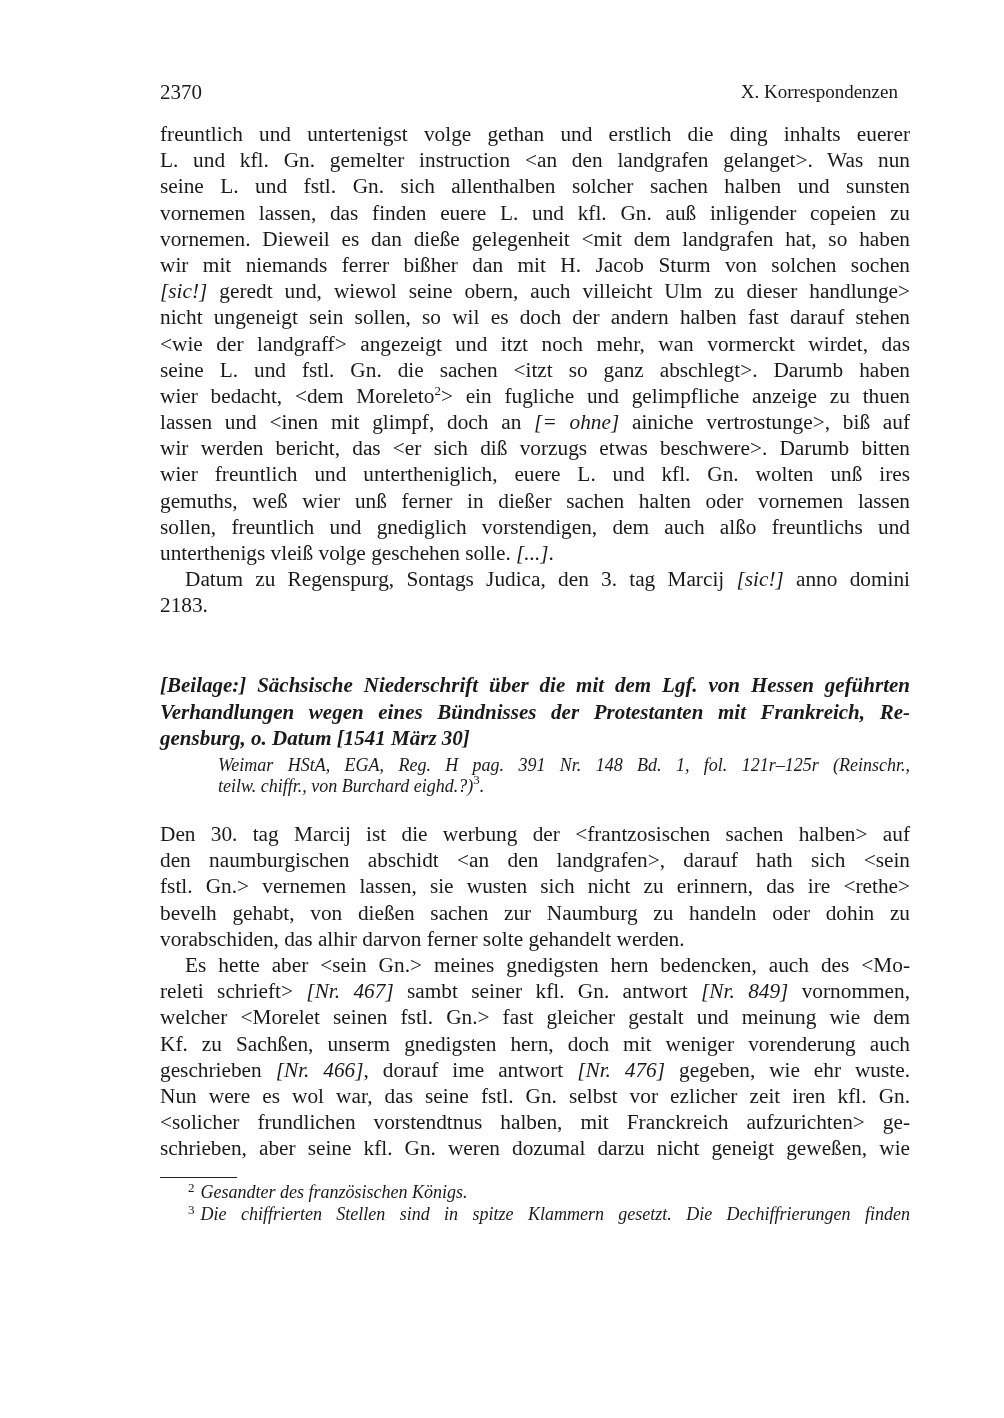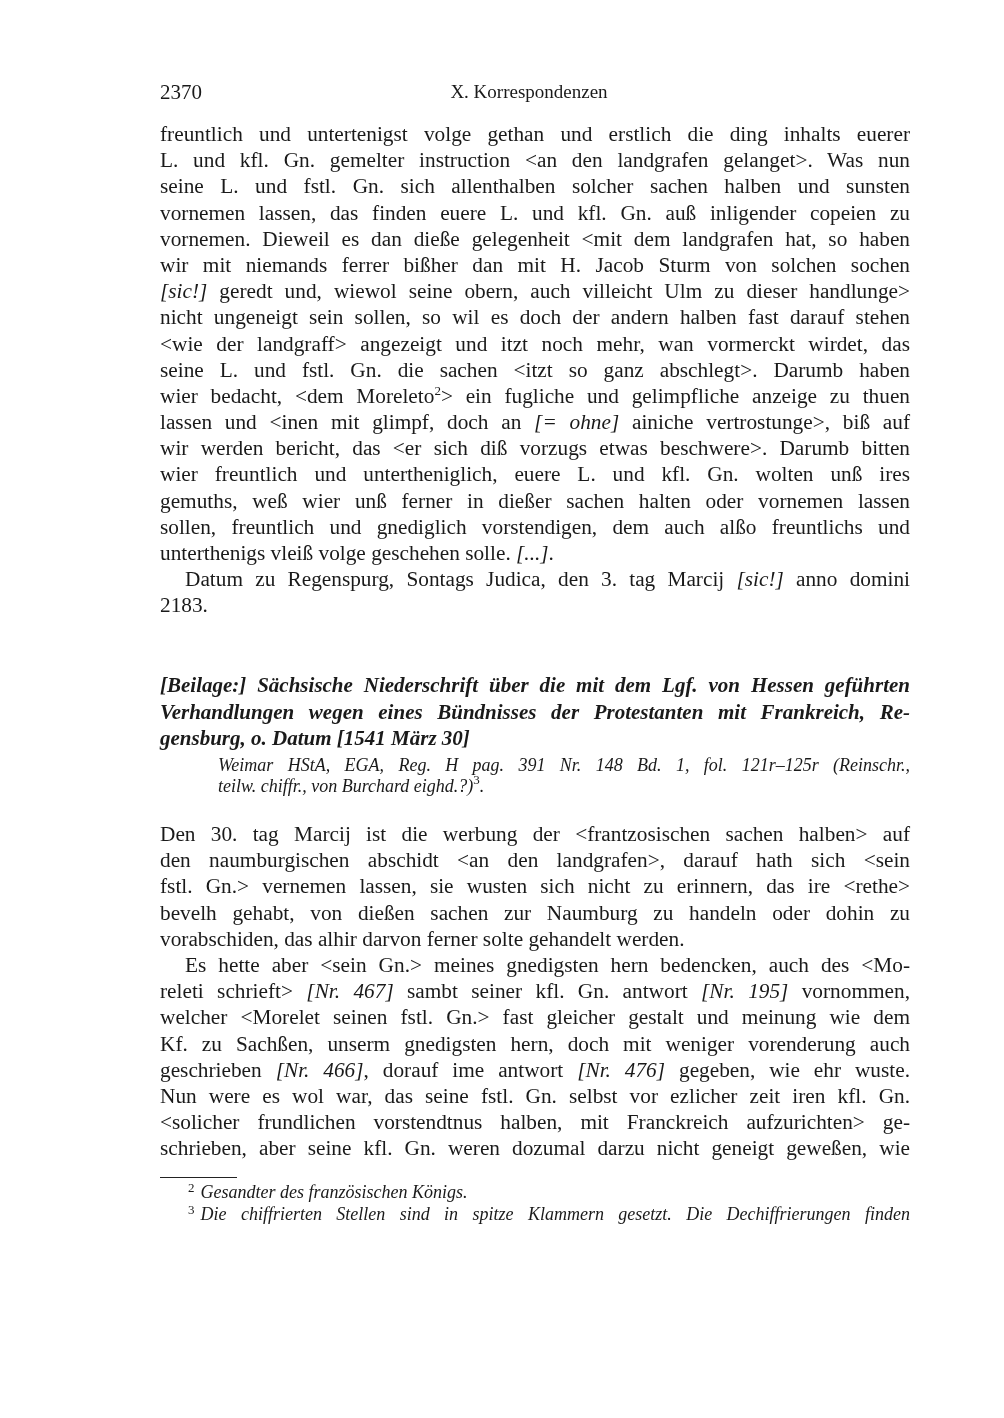--- a/index.html
+++ b/index.html
@@ -1,21 +1,21 @@
 <!DOCTYPE html>
 <html><head>
 <meta charset="utf-8">
 <style>
   html, body { margin: 0; padding: 0; background: #ffffff; }
   body { width: 1004px; height: 1418px; position: relative; overflow: hidden;
          font-family: "Liberation Serif", "DejaVu Serif", serif; color: #1a1a1a; }
   .header { position: absolute; top: 80px; left: 160px; width: 750px; height: 26px;
             font-size: 21px; }
   .page-num { position: absolute; left: 0; top: 0; text-align: right; }
-  .running-title { position: absolute; left: 0; right: 12px; text-align: center; top: 1px; font-size: 19px; }
+  .running-title { position: absolute; left: 0; right: 12px; text-align: right; top: 1px; font-size: 19px; }
   .block { position: absolute; left: 160px; width: 750px; }
   .line { display: block; height: 26.2px; line-height: 26.2px; font-size: 21.3px;
           text-align: justify; text-align-last: justify; white-space: nowrap; overflow: visible; }
   .line.last { text-align-last: left; }
   .line.indent { padding-left: 25px; }
   .sup { font-size: 13px; vertical-align: 8px; line-height: 0; }
   i, .it { font-style: italic; }
   .heading .line { font-style: italic; font-weight: bold; font-size: 21px; height: 26.5px; line-height: 26.5px; }
   .source { position: absolute; left: 218px; width: 692px; }
   .source .line { font-style: italic; font-size: 18px; height: 21px; line-height: 21px; }
@@ -68,21 +68,21 @@
 <div class="block" style="top:821px;">
   <span class="line">Den 30. tag Marcij ist die werbung der &lt;frantzosischen sachen halben&gt; auf</span>
   <span class="line">den naumburgischen abschidt &lt;an den landgrafen&gt;, darauf hath sich &lt;sein</span>
   <span class="line">fstl. Gn.&gt; vernemen lassen, sie wusten sich nicht zu erinnern, das ire &lt;rethe&gt;</span>
   <span class="line">bevelh gehabt, von dießen sachen zur Naumburg zu handeln oder dohin zu</span>
   <span class="line last">vorabschiden, das alhir darvon ferner solte gehandelt werden.</span>
 </div>
 
 <div class="block" style="top:952px;">
   <span class="line indent">Es hette aber &lt;sein Gn.&gt; meines gnedigsten hern bedencken, auch des &lt;Mo-</span>
-  <span class="line"><span>releti schrieft&gt; </span><i>[Nr. 467]</i><span> sambt seiner kfl. Gn. antwort </span><i>[Nr. 195]</i><span> vornommen,</span></span>
+  <span class="line"><span>releti schrieft&gt; </span><i>[Nr. 467]</i><span> sambt seiner kfl. Gn. antwort </span><i>[Nr. 849]</i><span> vornommen,</span></span>
   <span class="line">welcher &lt;Morelet seinen fstl. Gn.&gt; fast gleicher gestalt und meinung wie dem</span>
   <span class="line">Kf. zu Sachßen, unserm gnedigsten hern, doch mit weniger vorenderung auch</span>
   <span class="line"><span>geschrieben </span><i>[Nr. 466]</i><span>, dorauf ime antwort </span><i>[Nr. 476]</i><span> gegeben, wie ehr wuste.</span></span>
   <span class="line">Nun were es wol war, das seine fstl. Gn. selbst vor ezlicher zeit iren kfl. Gn.</span>
   <span class="line">&lt;solicher frundlichen vorstendtnus halben, mit Franckreich aufzurichten&gt; ge-</span>
   <span class="line">schrieben, aber seine kfl. Gn. weren dozumal darzu nicht geneigt geweßen, wie</span>
 </div>
 
 <div class="fn-rule"></div>
 <div class="footnotes">

